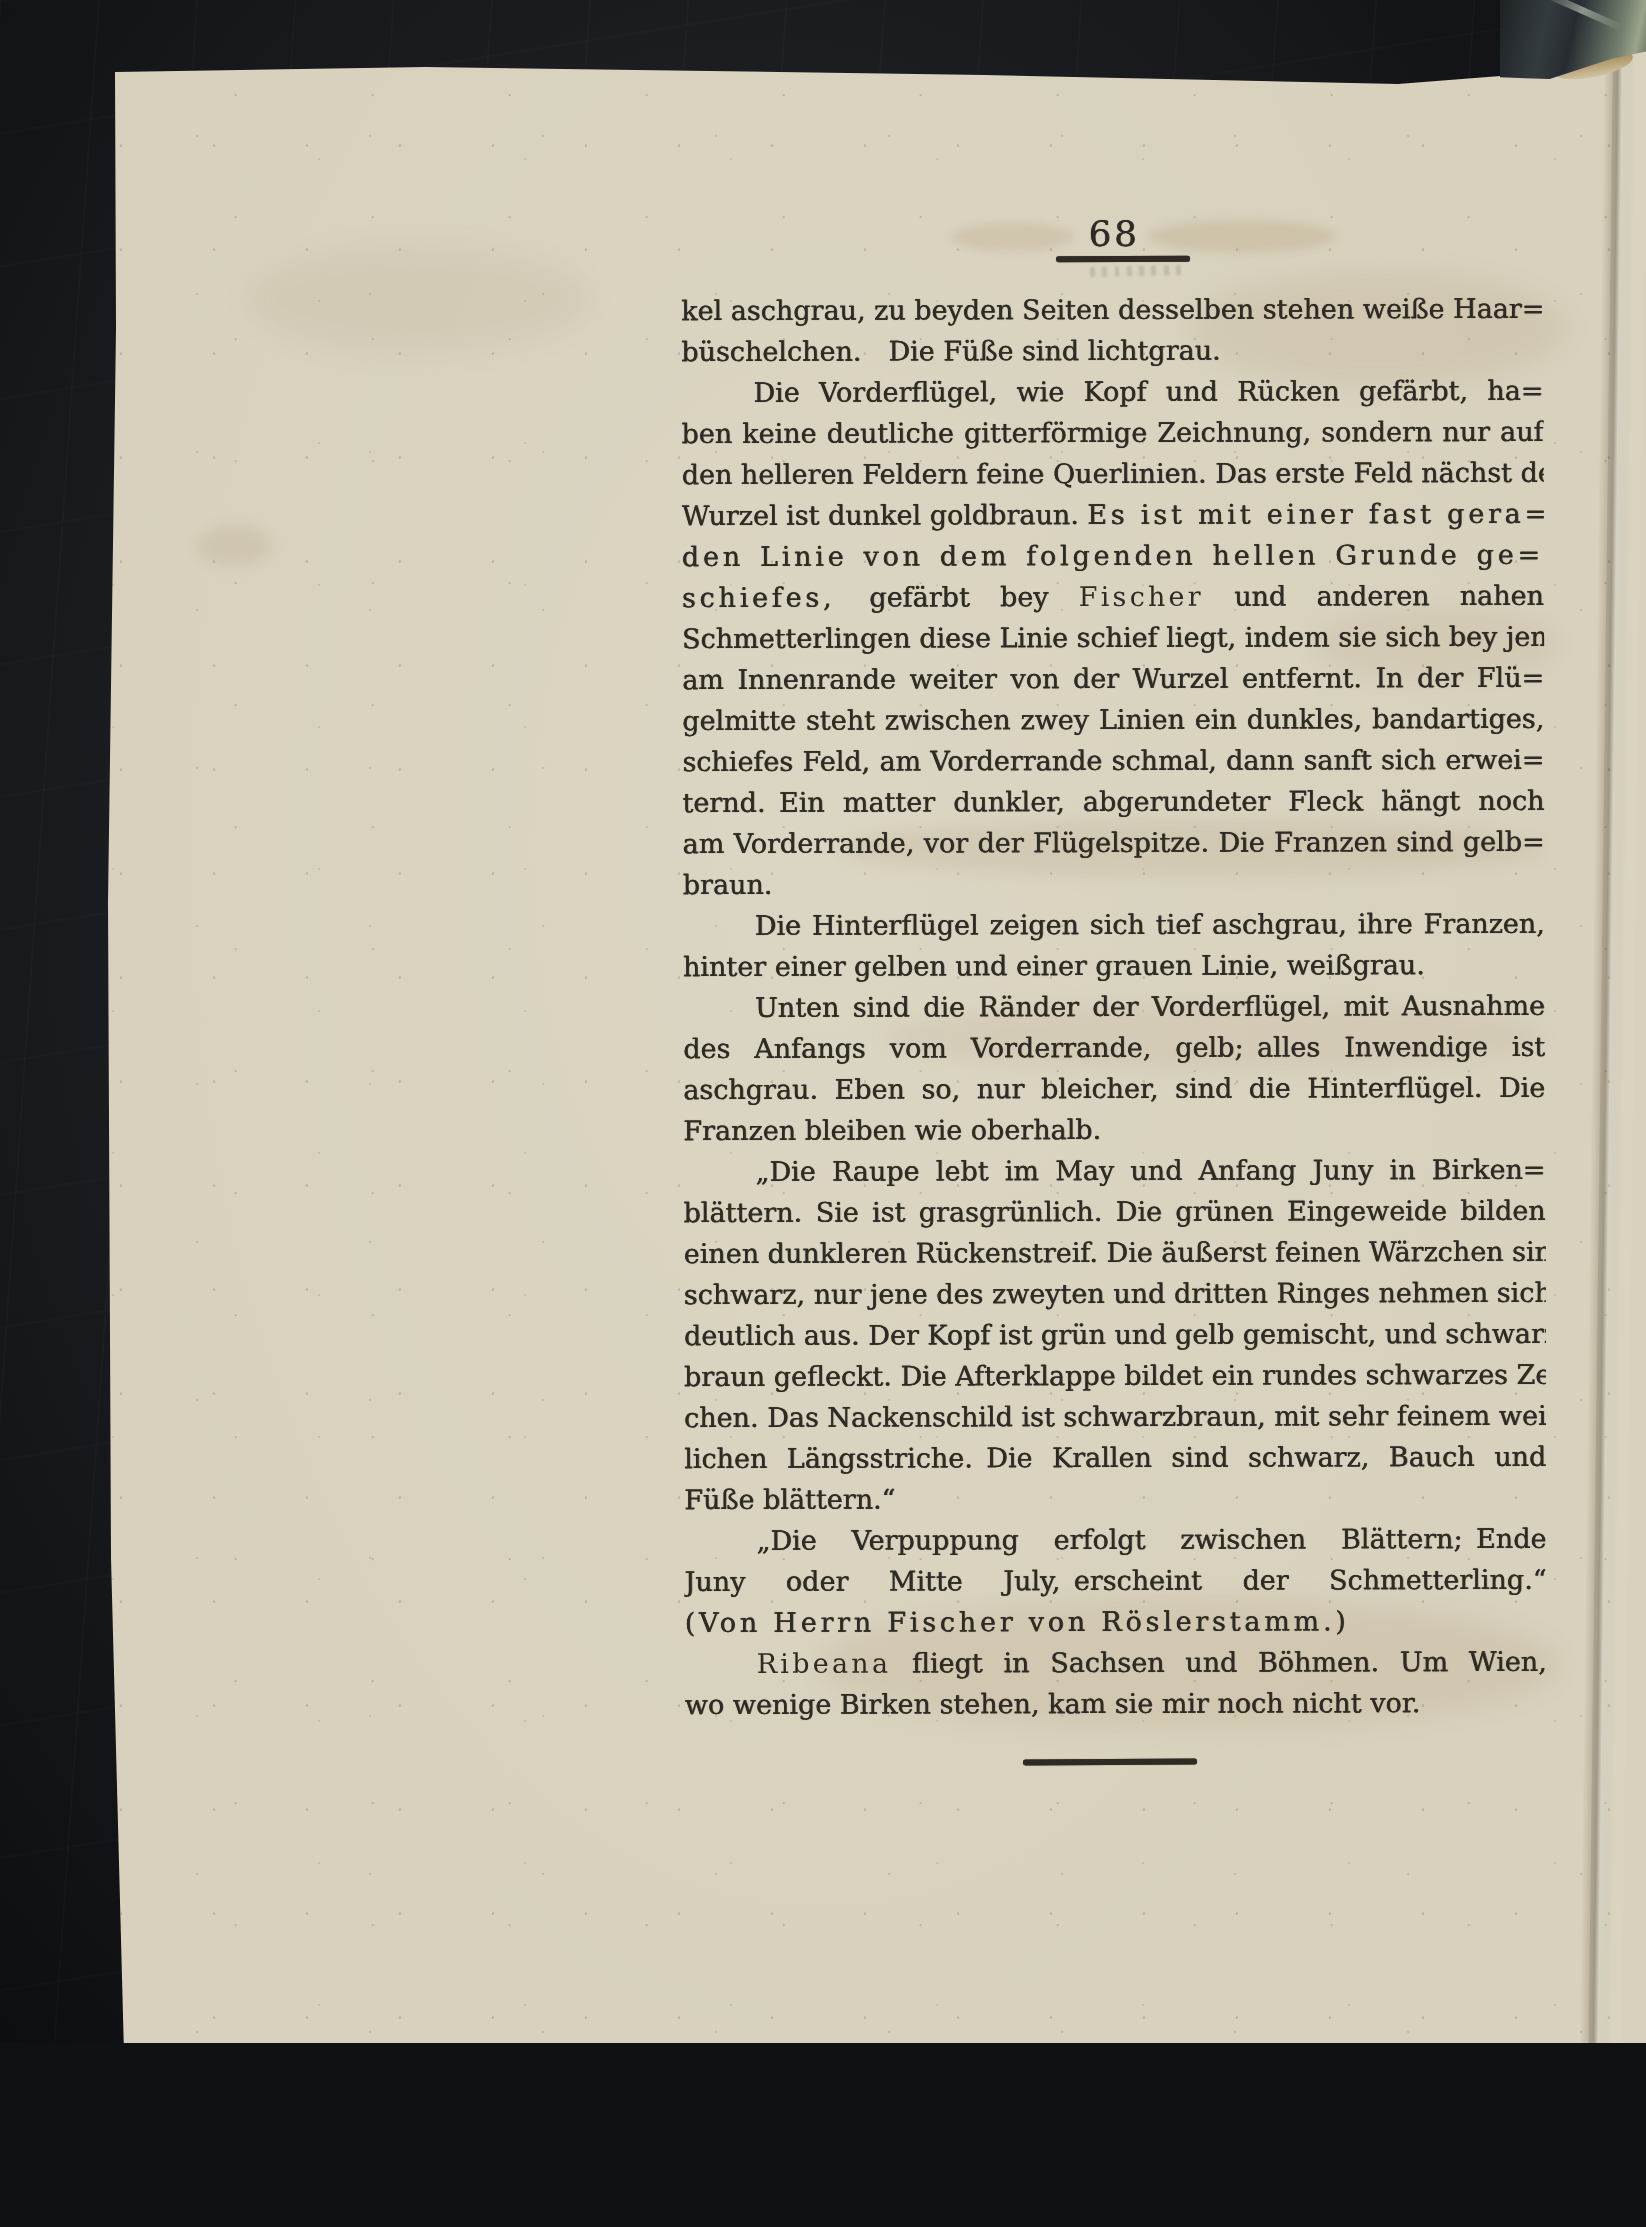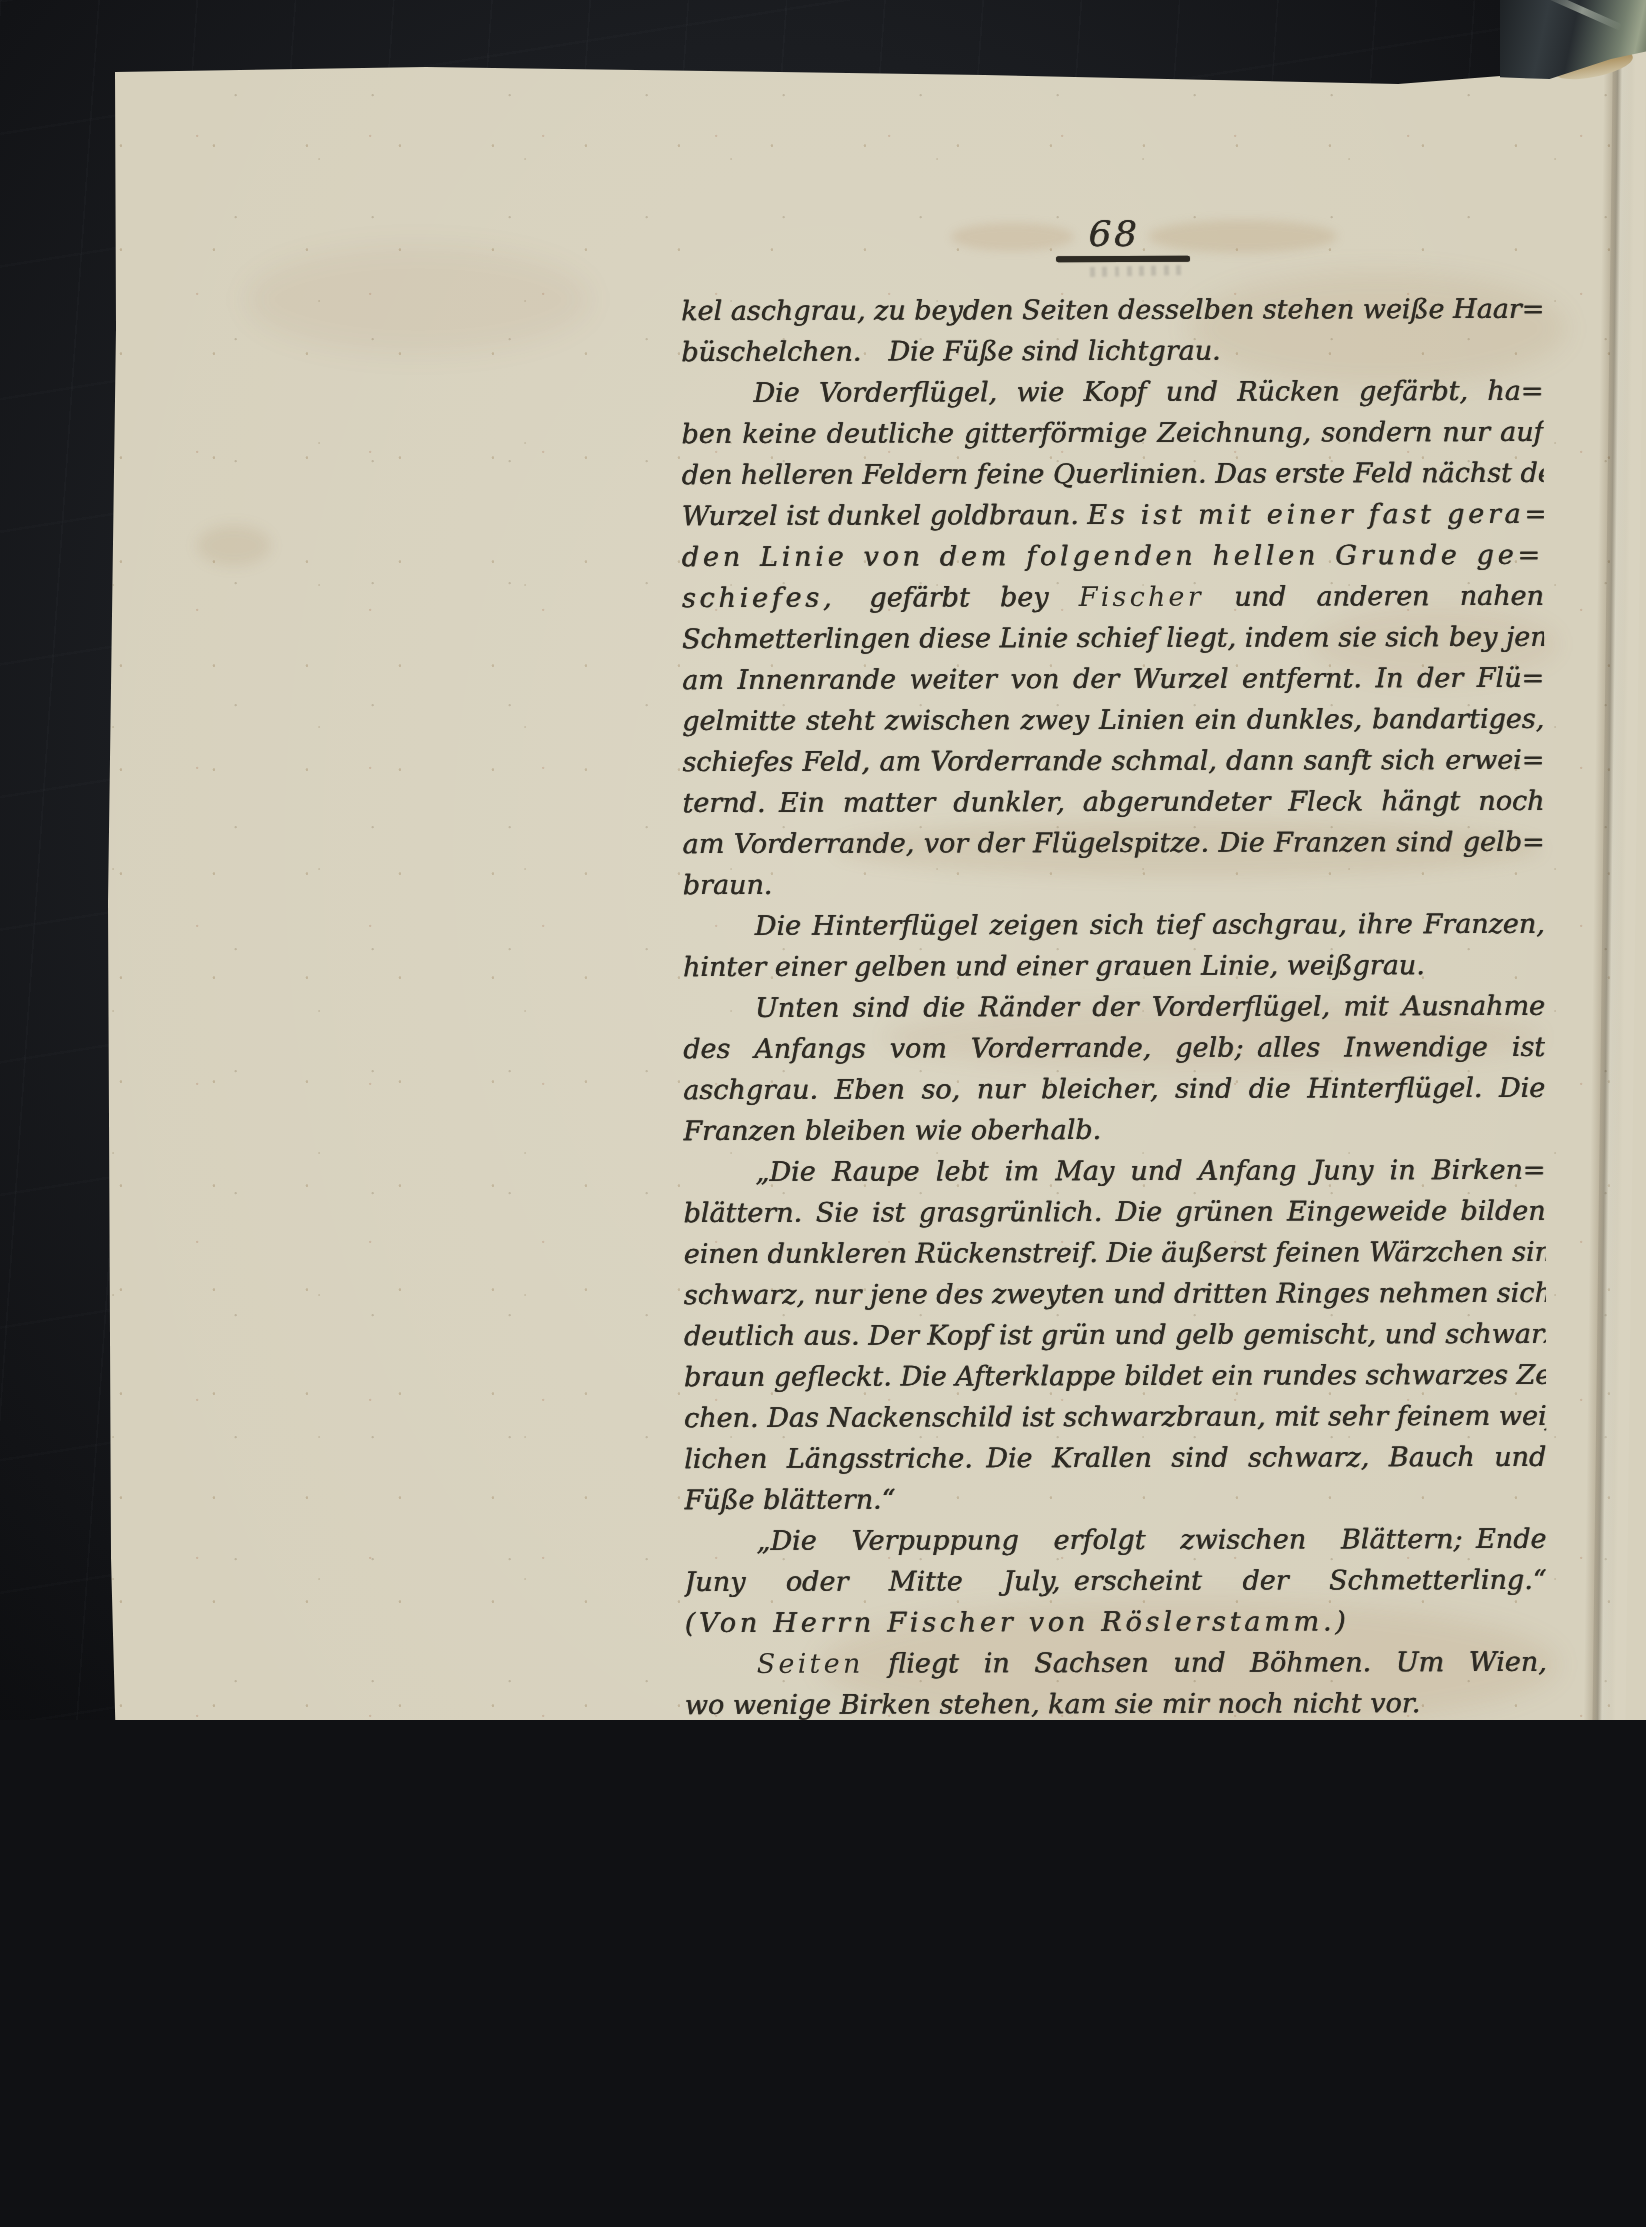--- a/index.html
+++ b/index.html
@@ -1,22 +1,21 @@
 <!DOCTYPE html>
 <html style="--paper: #d7d1bd; --ink: #2e2b24; --background: #17181c;font-size:13px"><head>
 <meta charset="utf-8">
 <title>68</title>
 <style>
   html,body{margin:0;padding:0;background:#101114;}
   #photo{
-    position:relative;width:1646px;height:1720px;overflow:hidden;
+    position:relative;width:1646px;height:2043px;overflow:hidden;
     background:
       radial-gradient(ellipse at 46% 42%, #26282d 0%, #1b1d21 48%, #121316 78%, #0b0c0e 100%);
     font-family:"DejaVu Serif","Liberation Serif",serif;
-    font-style:italic;
   }
   
   .bg-streaks{
     position:absolute;left:0;top:0;width:100%;height:100%;
     background:
       repeating-linear-gradient(94deg, rgba(190,200,215,.022) 0 1.6px, transparent 1.6px 98px),
       repeating-linear-gradient(171deg, rgba(190,200,215,.016) 0 2.5px, transparent 2.5px 131px);
     pointer-events:none;
   }
   
@@ -188,21 +187,21 @@
       <div class="line"><span class="fraktur">einen dunkleren Rückenstreif. Die äußerst feinen Wärzchen sind</span></div>
       <div class="line"><span class="fraktur">schwarz, nur jene des zweyten und dritten Ringes nehmen sich</span></div>
       <div class="line"><span class="fraktur">deutlich aus. Der Kopf ist grün und gelb gemischt, und schwarz=</span></div>
       <div class="line"><span class="fraktur">braun gefleckt. Die Afterklappe bildet ein rundes schwarzes Zei=</span></div>
       <div class="line"><span class="fraktur">chen. Das Nackenschild ist schwarzbraun, mit sehr feinem weiß=</span></div>
       <div class="line"><span class="fraktur">lichen Längsstriche. Die Krallen sind schwarz, Bauch und</span></div>
       <div class="line nj"><span class="fraktur">Füße blättern.“</span></div>
       <div class="line ind"><span class="fraktur">„Die Verpuppung erfolgt zwischen Blättern; Ende</span></div>
       <div class="line"><span class="fraktur">Juny oder Mitte July, erscheint der Schmetterling.“</span></div>
       <div class="line nj"><span class="fraktur-spaced">(Von Herrn Fischer von Röslerstamm.)</span></div>
-      <div class="line ind"><span class="antiqua-spaced">Seiten</span><span class="fraktur"> fliegt in Sachsen und Böhmen. Um Wien,</span></div>
+      <div class="line ind"><span class="antiqua-spaced">Ribeana</span><span class="fraktur"> fliegt in Sachsen und Böhmen. Um Wien,</span></div>
       <div class="line nj"><span class="fraktur">wo wenige Birken stehen, kam sie mir noch nicht vor.</span></div>
     </div>
 
   <div class="divider-rule"></div>
 
   <div class="clasp">
     <div class="clasp-scratch"></div>
   </div>
 </div>
 

